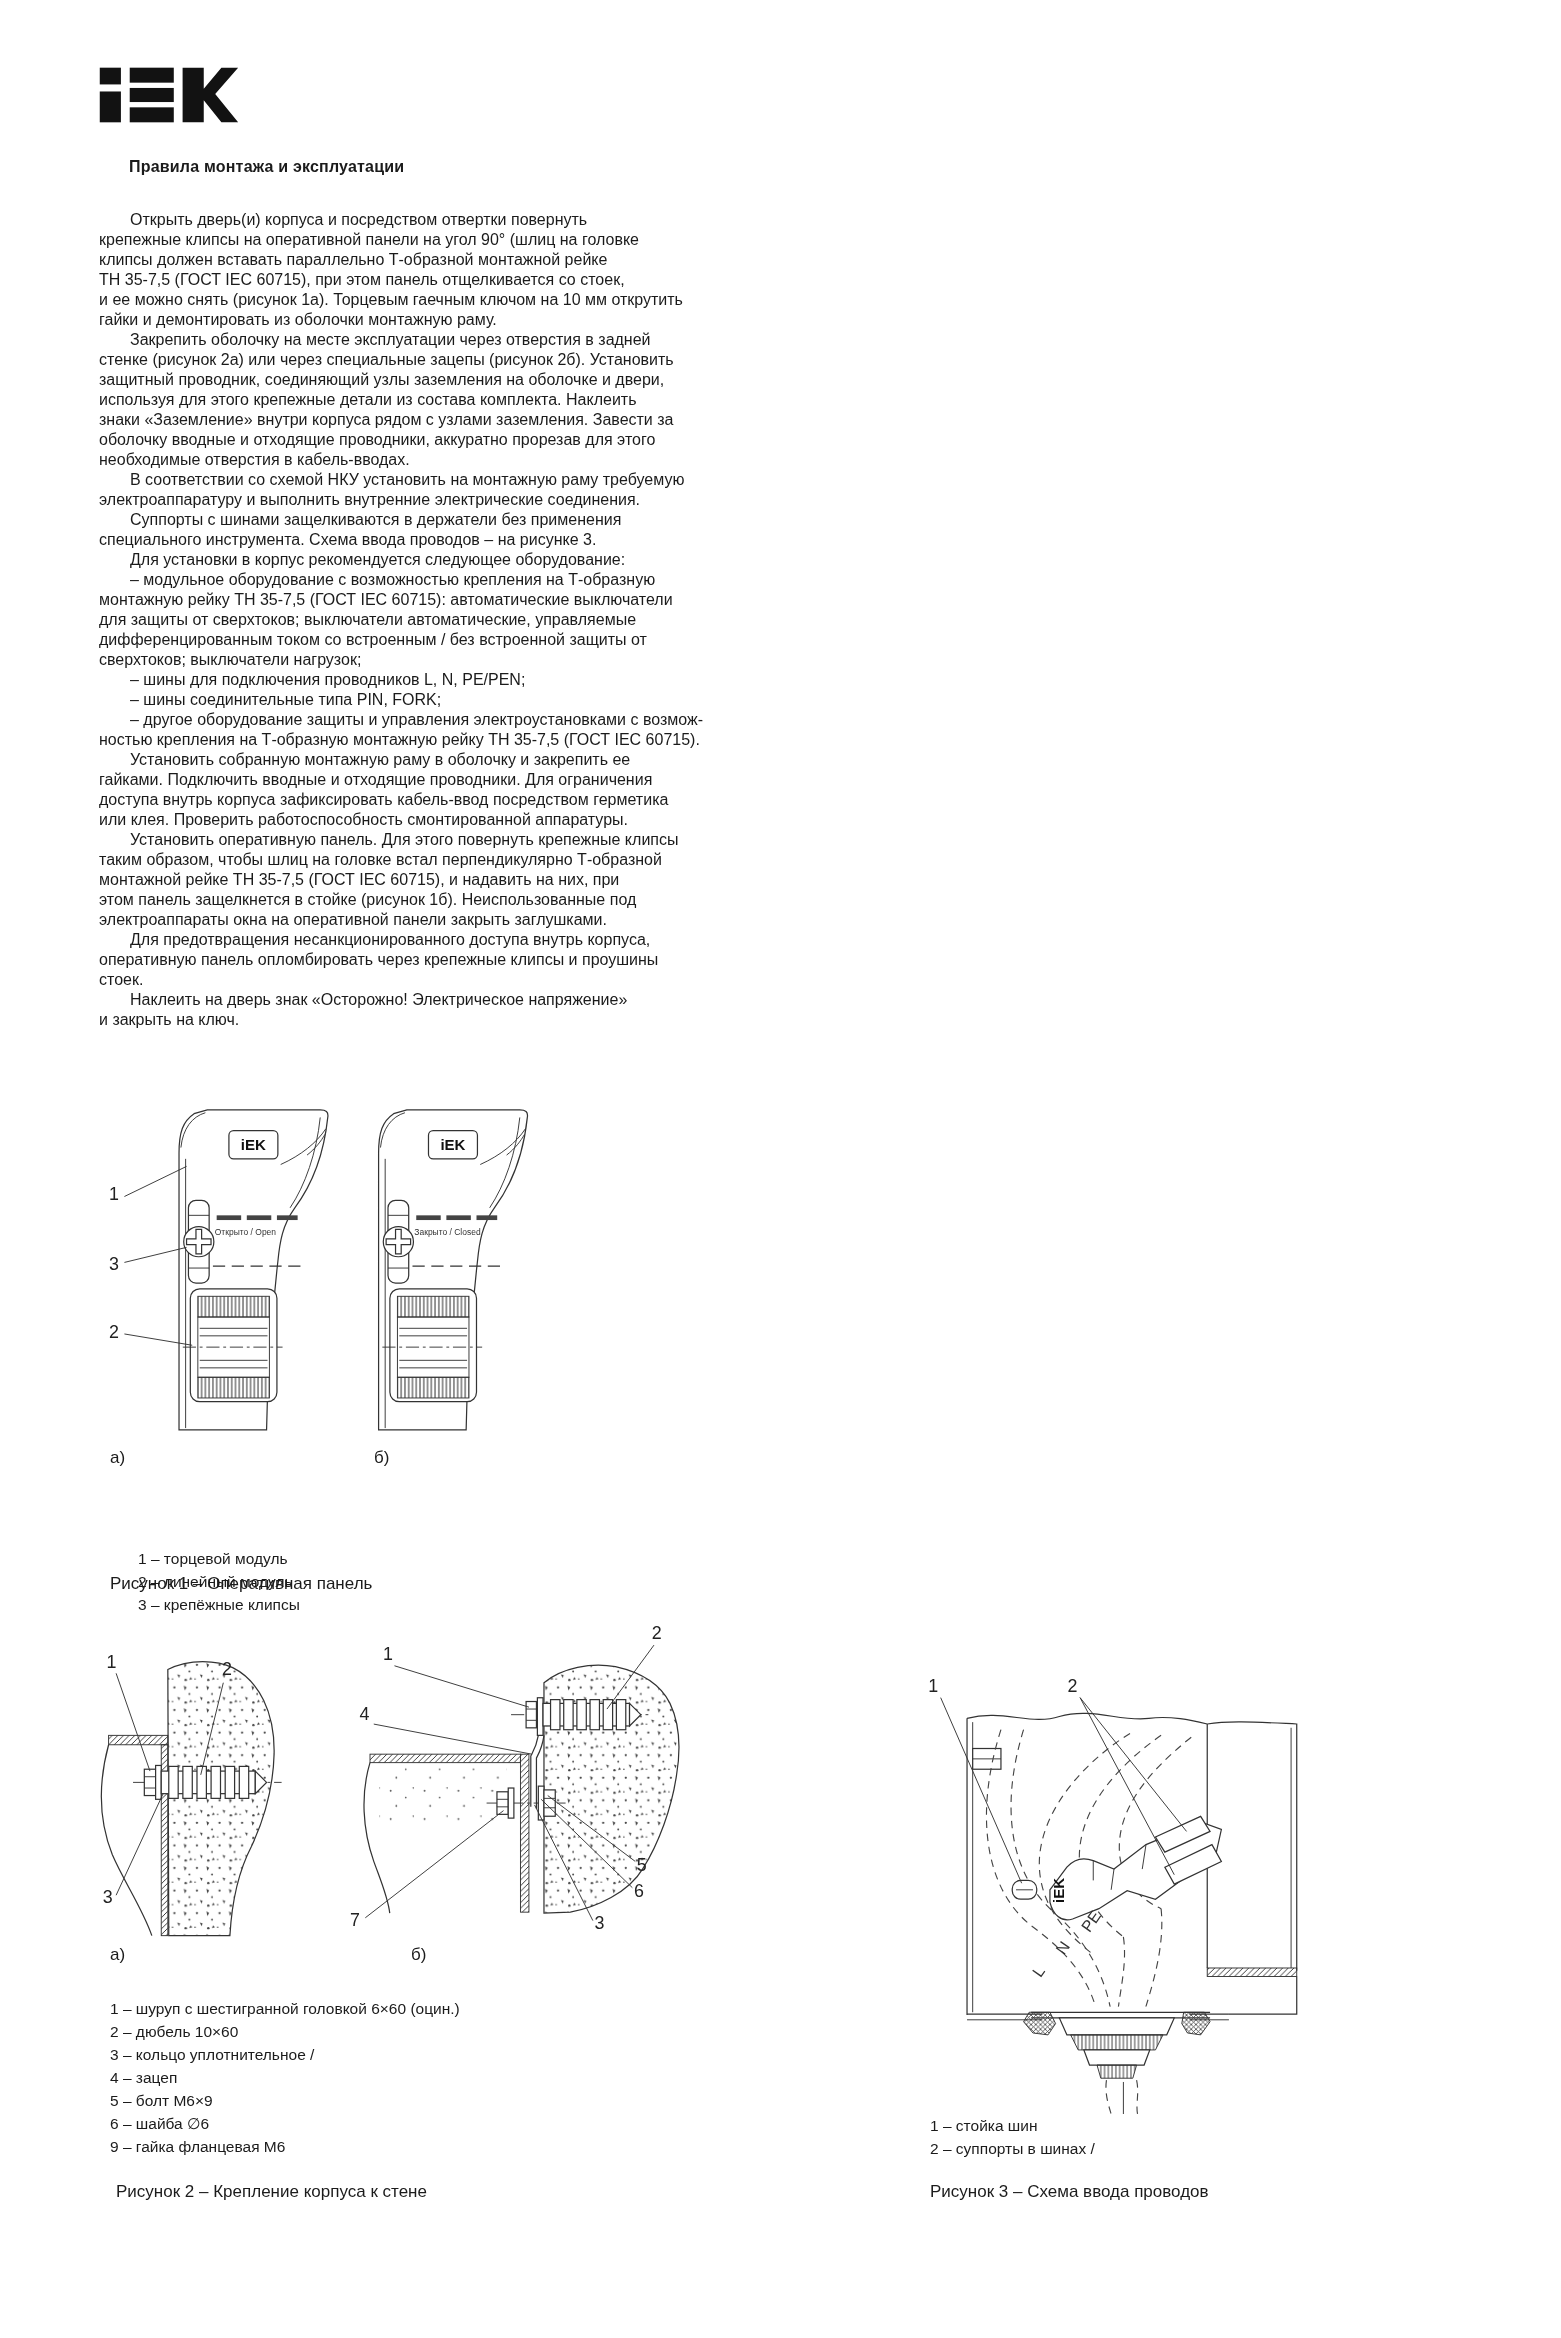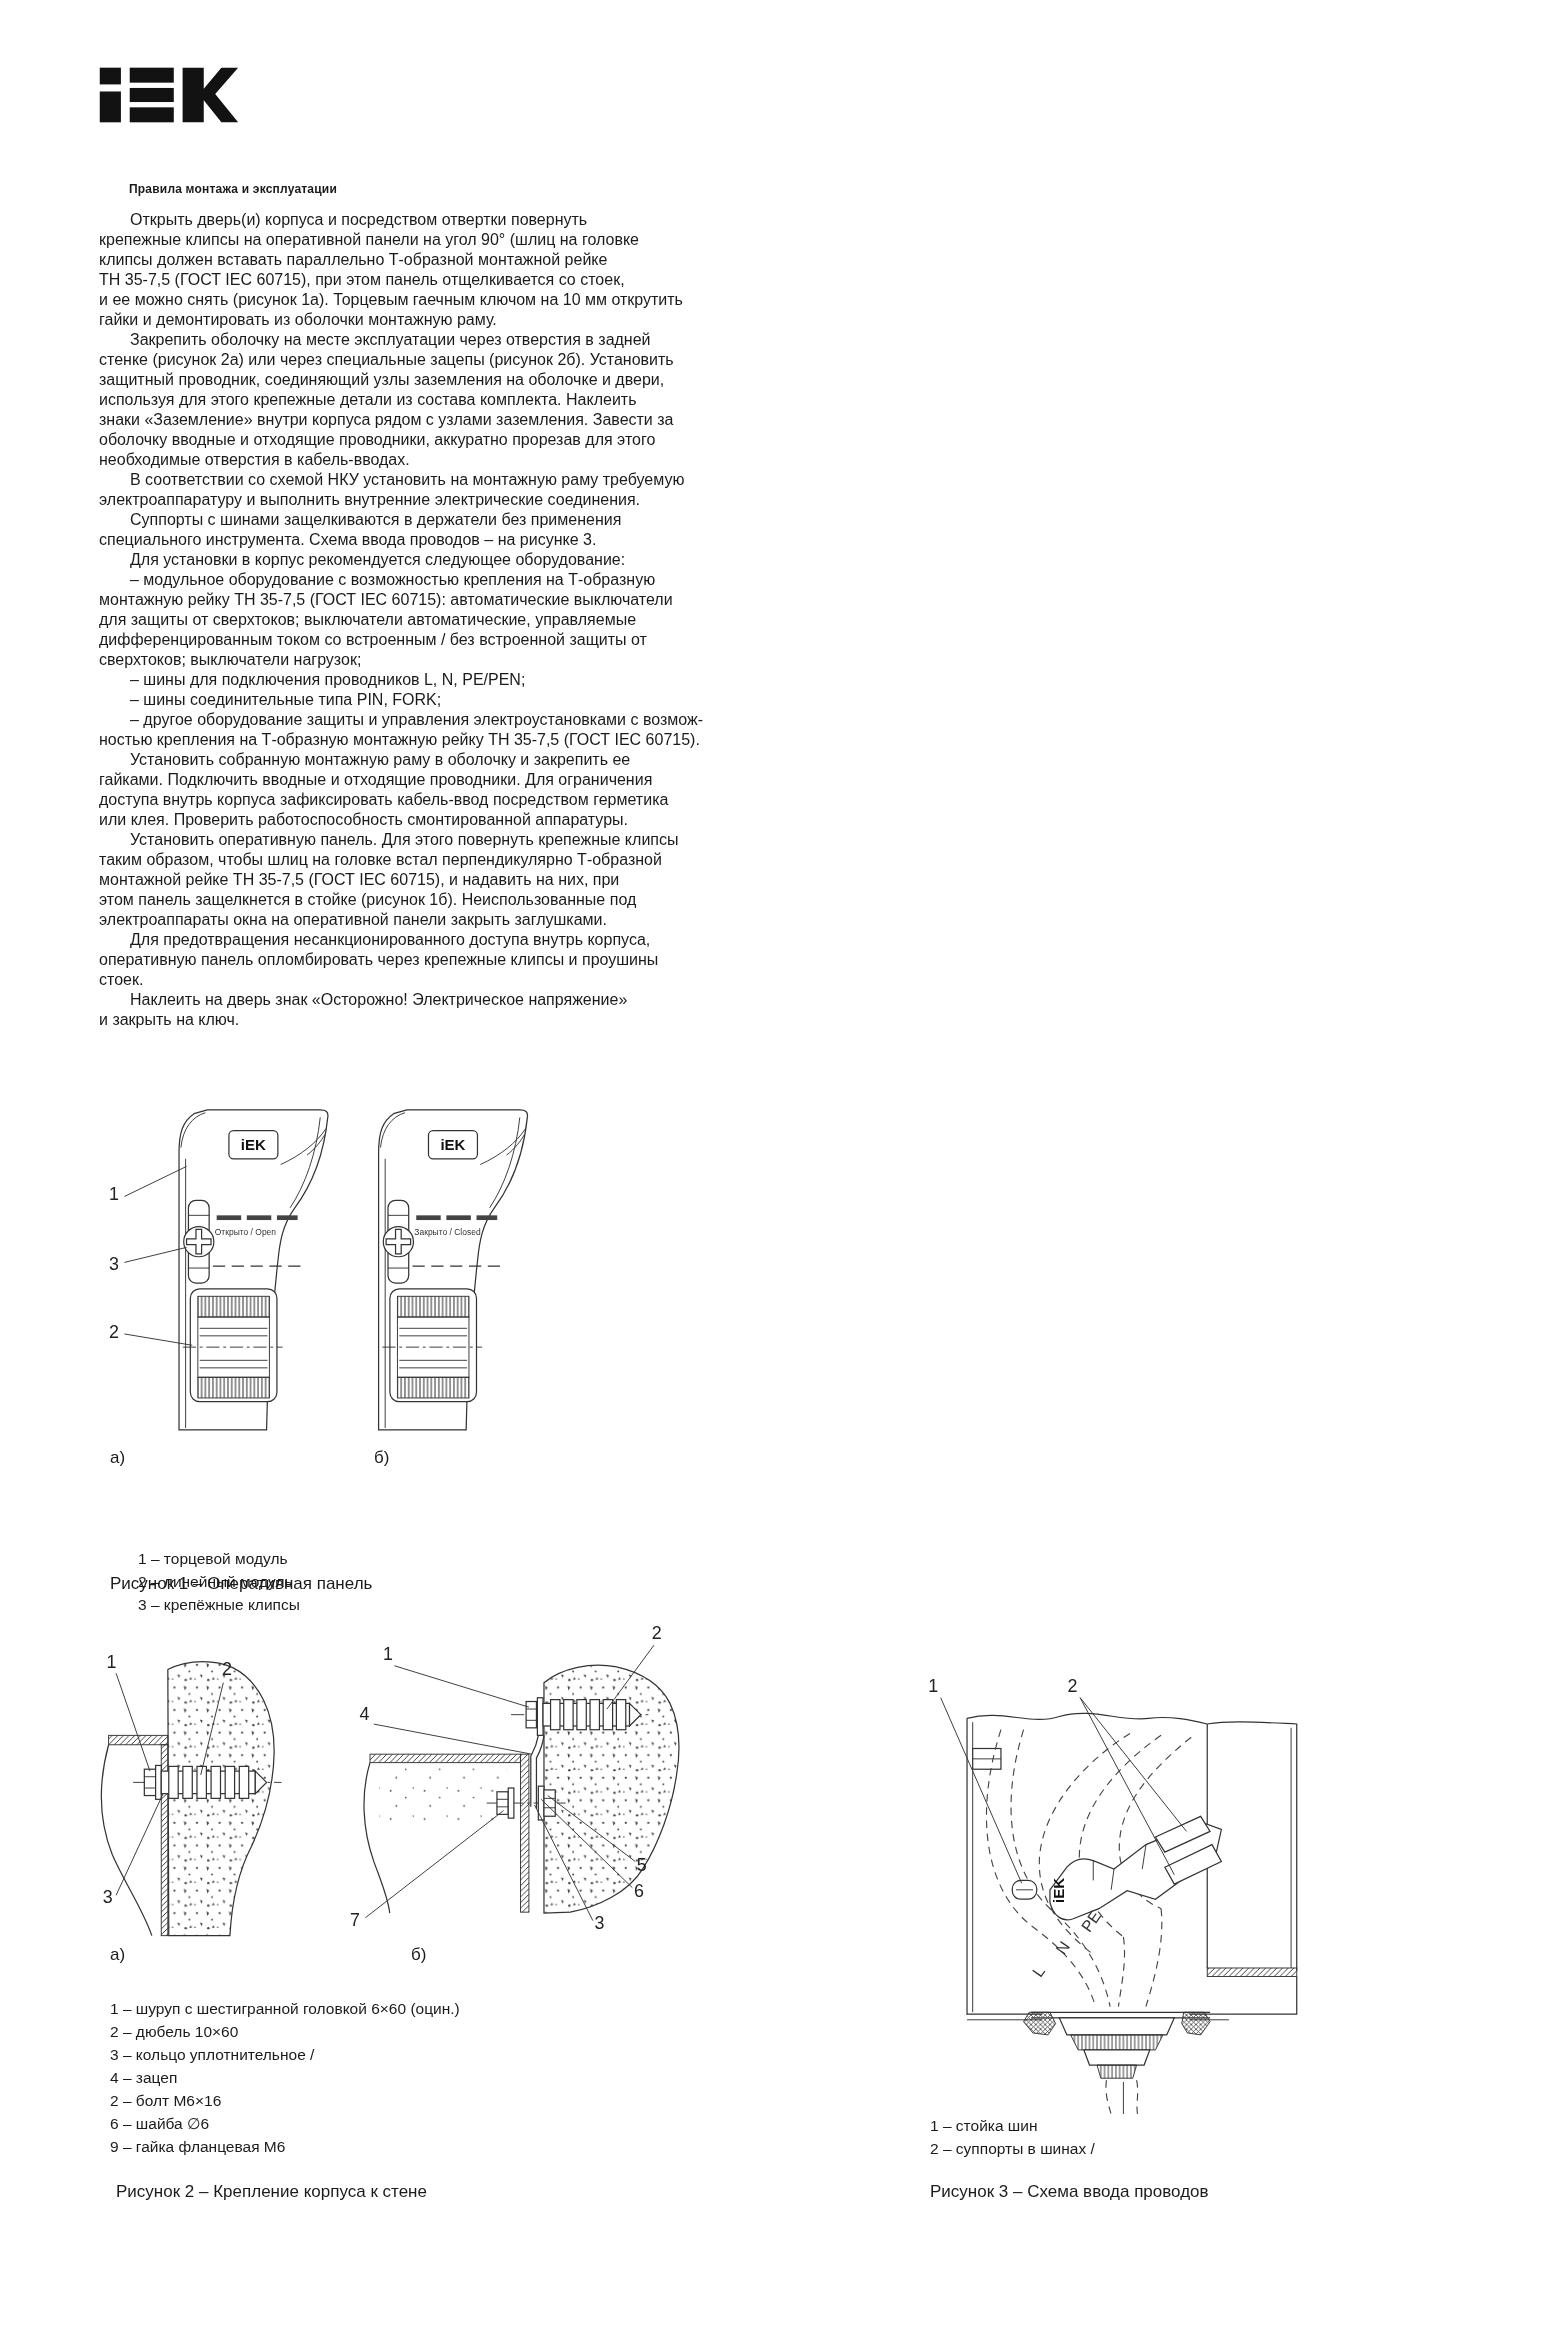--- a/index.html
+++ b/index.html
@@ -3,21 +3,21 @@
 <meta charset="utf-8">
 <style>
   html,body{margin:0;padding:0;background:#e8e8e8;}
   .page{
     position:relative; width:1561px; height:2338px; background:#ffffff;
     font-family:"Liberation Sans", sans-serif; color:#1b1b1b; overflow:hidden;
     margin:0 auto;
   }
   .logo{position:absolute; left:98px; top:66px; width:141px; height:58px;}
   .doc-title{
-    position:absolute; left:129px; top:182px; font-size:12px; font-weight:bold;
+    position:absolute; left:129px; top:158px; font-size:16px; font-weight:bold;
     letter-spacing:0.2px; white-space:pre;
   }
   .body-text{
     position:absolute; left:99px; top:210px; font-size:16px; line-height:20px;
     white-space:pre; letter-spacing:0;
   }
   .body-text .indent{padding-left:31px;}
   .sublabel{position:absolute; font-size:17px; white-space:pre;}
   .legend{position:absolute; font-size:15.5px; line-height:23px; white-space:pre;}
   .caption{position:absolute; font-size:17px; white-space:pre;}
@@ -249,21 +249,21 @@
       <line class="thin" x1="587" y1="290" x2="490" y2="196"></line>
       <text class="callout" x="552" y="334" text-anchor="middle">3</text>
       <line class="thin" x1="545" y1="325" x2="483" y2="202"></line>
       <text class="callout" x="292" y="331" text-anchor="middle">7</text>
       <line class="thin" x1="303" y1="322" x2="450" y2="208"></line>
     </g>
   </svg>
 
   <div class="sublabel" style="left:110px;top:1945px;">а)</div>
   <div class="sublabel" style="left:411px;top:1945px;">б)</div>
-  <div class="legend" style="left:110px;top:1997px;"><div>1 – шуруп с шестигранной головкой 6×60 (оцин.)</div><div>2 – дюбель 10×60</div><div>3 – кольцо уплотнительное /</div><div>4 – зацеп</div><div>2 – болт М6×16</div><div>6 – шайба ∅6</div><div>9 – гайка фланцевая М6</div></div>
+  <div class="legend" style="left:110px;top:1997px;"><div>1 – шуруп с шестигранной головкой 6×60 (оцин.)</div><div>2 – дюбель 10×60</div><div>3 – кольцо уплотнительное /</div><div>4 – зацеп</div><div>5 – болт М6×9</div><div>6 – шайба ∅6</div><div>9 – гайка фланцевая М6</div></div>
   <div class="caption" style="left:116px;top:2182px;">Рисунок 2 – Крепление корпуса к стене</div>
 
   <svg style="position:absolute;left:918px;top:1643px;" width="424" height="471" viewBox="0 0 450 500">
     <defs>
       <pattern id="hatch2" width="6" height="6" patternUnits="userSpaceOnUse">
         <path d="M0 6 L6 0" stroke="#333" stroke-width="1"></path>
       </pattern>
       <pattern id="xhatch" width="5" height="5" patternUnits="userSpaceOnUse">
         <path d="M0 5 L5 0 M0 0 L5 5" stroke="#333" stroke-width="0.8"></path>
       </pattern>

